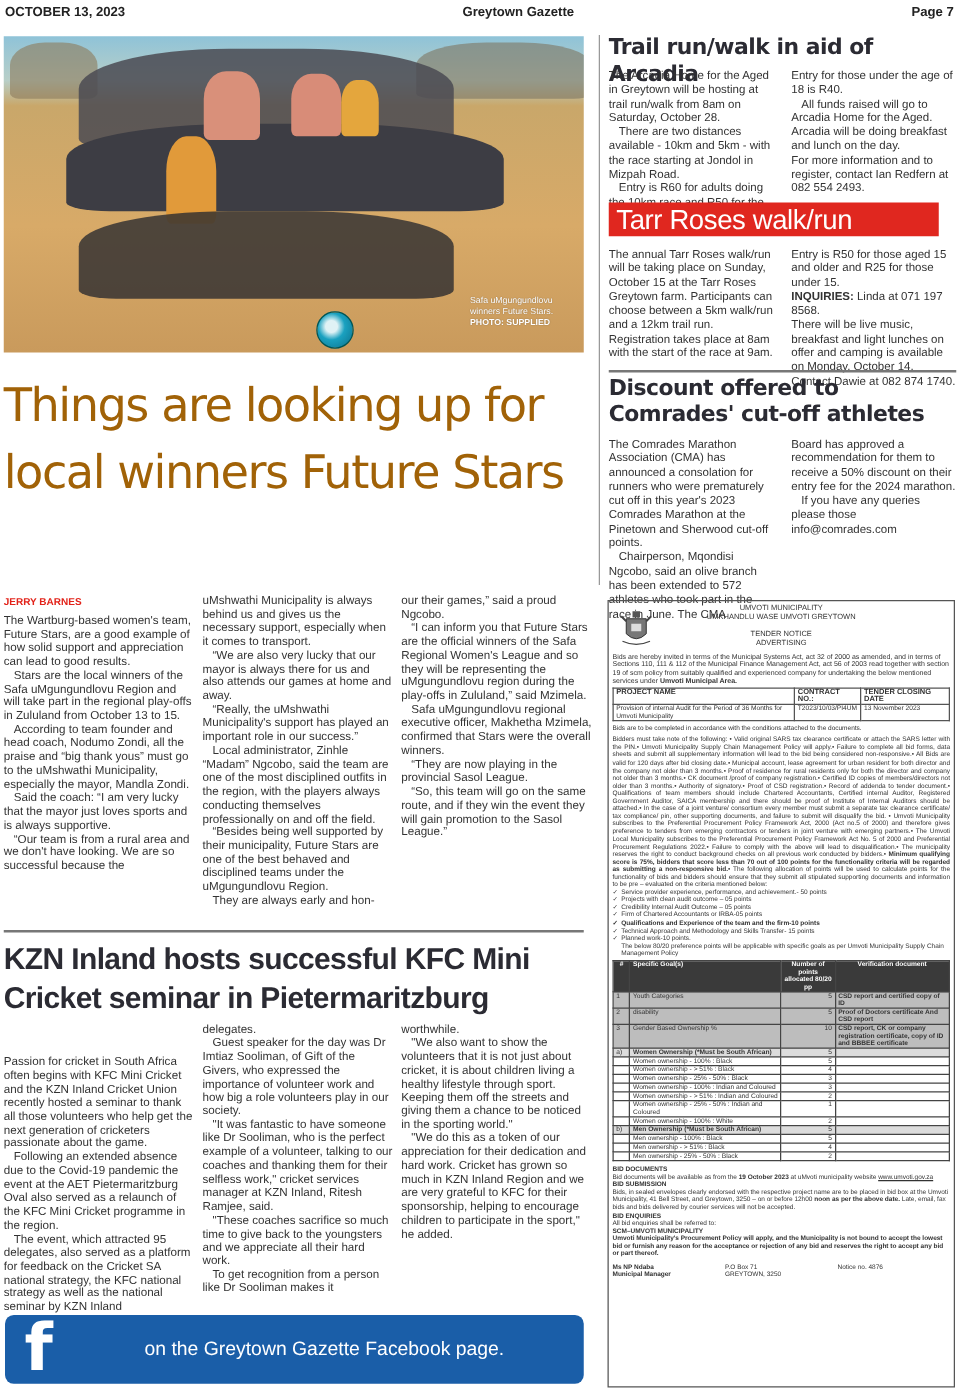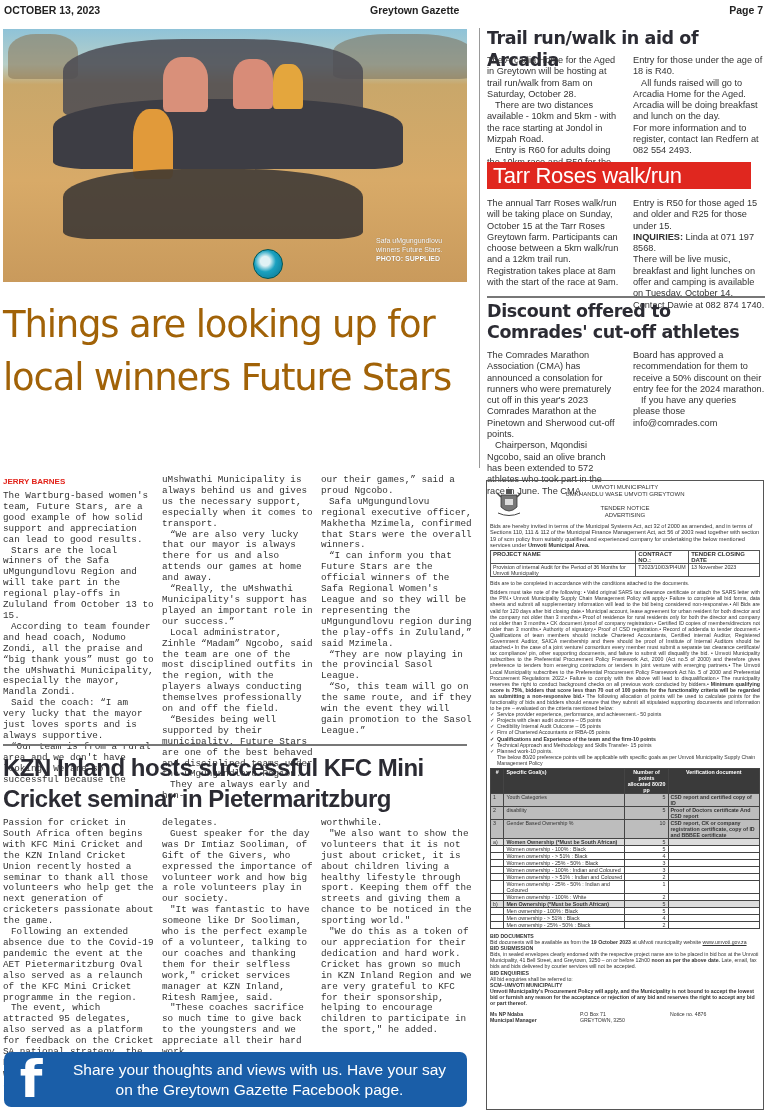--- a/index.html
+++ b/index.html
@@ -7,21 +7,21 @@
 .masthead{position:absolute;left:4px;right:4px;top:3px;height:14px;font-family:"Liberation Sans",sans-serif;font-weight:bold;font-size:10.5px;color:#222;display:flex;justify-content:space-between;align-items:center}
 .photo{position:absolute;left:3px;top:29px;width:464px;height:253px;overflow:hidden;background:linear-gradient(180deg,#8fc3d8 0%,#b8cfc8 14%,#c9a76a 22%,#d8aa68 60%,#c99a5c 100%)}
 .tree{position:absolute;top:5px;height:45px;border-radius:40% 40% 10% 10%;background:#8c7a5a;opacity:.6}
 .player{position:absolute;border-radius:40% 40% 10% 10%}
 .ball{position:absolute;left:250px;top:220px;width:30px;height:30px;border-radius:50%;background:radial-gradient(circle at 40% 40%,#e0f2f5 0 20%,#1aa1c0 45%,#0b6f89 100%);border:1px solid #055}
 .caption{position:absolute;left:373px;top:207px;font-family:"Liberation Sans",sans-serif;font-size:7px;color:#fff;line-height:9px;text-shadow:0 0 1px rgba(0,0,0,.4)}
 .caption b{display:block;font-weight:900}
 .vrule{position:absolute;left:479px;top:28px;width:1px;height:440px;background:#999}
 .headline-main{position:absolute;left:3px;top:298px;width:470px;font-family:"DejaVu Sans",sans-serif;font-weight:normal;font-size:37px;line-height:53px;color:#a16207;letter-spacing:-1.2px}
 .byline{position:absolute;left:3px;top:477px;font-family:"Liberation Sans",sans-serif;font-weight:900;font-size:8px;color:#e2231a}
-.col{position:absolute;font-family:Liberation Mono, monospace;font-size:9.3px;line-height:10.9px;color:#333;text-align:left}
+.col{position:absolute;font-family:Liberation Sans, sans-serif;font-size:9.3px;line-height:10.9px;color:#333;text-align:left}
 .col p{text-indent:8px}
 .col p.noind{text-indent:0}
 .hr{position:absolute;height:1.5px;background:#777}
 .kzn-title{position:absolute;left:3px;top:732px;width:470px;font-family:"Liberation Sans",sans-serif;font-size:24px;line-height:31px;color:#2b2b33;letter-spacing:-.5px}
 .fb{position:absolute;left:4px;top:1052px;width:463px;height:55px;background:#1a5ea8;border-radius:7px;display:flex;align-items:center}
 .fb-icon{width:42px;height:55px;display:flex;align-items:flex-end;justify-content:center;font-family:"DejaVu Sans",sans-serif;font-weight:bold;font-size:52px;color:#fff;line-height:55px;margin-left:6px}
 .fb-text{flex:1;text-align:center;font-family:"Liberation Sans",sans-serif;font-size:15.5px;line-height:20px;color:#fff}
 .rt{position:absolute;font-family:"DejaVu Sans",sans-serif;font-weight:bold;color:#2b2b33;letter-spacing:-.4px}
 .rcol{position:absolute;font-family:"Liberation Sans",sans-serif;font-size:9.2px;line-height:11.3px;color:#333}
 .rcol p.ind{text-indent:8px}
@@ -84,52 +84,51 @@
 <div class="col" style="left:162px;top:475px;width:153px">
   <p class="noind">uMshwathi Municipality is always behind us and gives us the necessary support, especially when it comes to transport.</p>
   <p>“We are also very lucky that our mayor is always there for us and also attends our games at home and away.</p>
   <p>“Really, the uMshwathi Municipality's support has played an important role in our success.”</p>
   <p>Local administrator, Zinhle “Madam” Ngcobo, said the team are one of the most disciplined outfits in the region, with the players always conducting themselves professionally on and off the field.</p>
   <p>“Besides being well supported by their municipality, Future Stars are one of the best behaved and disciplined teams under the uMgungundlovu Region.</p>
   <p>They are always early and hon-</p>
 </div>
 <div class="col" style="left:321px;top:475px;width:153px">
   <p class="noind">our their games,” said a proud Ngcobo.</p>
+  <p>“I can inform you that Future Stars are the official winners of the Safa Regional Women's League and so they will be representing the uMgungundlovu region during the play-offs in Zululand,” said Mzimela.</p>
   <p>Safa uMgungundlovu regional executive officer, Makhetha Mzimela, confirmed that Stars were the overall winners.</p>
-  <p>“I can inform you that Future Stars are the official winners of the Safa Regional Women's League and so they will be representing the uMgungundlovu region during the play-offs in Zululand,” said Mzimela.</p>
   <p>“They are now playing in the provincial Sasol League.</p>
   <p>“So, this team will go on the same route, and if they win the event they will gain promotion to the Sasol League.”</p>
 </div>
 
 <div class="hr" style="left:3px;top:744px;width:464px"></div>
 
 <h2 class="kzn-title" style="top:752px">KZN Inland hosts successful KFC Mini Cricket seminar in Pietermaritzburg</h2>
 
-<div class="col" style="left:3px;top:818px;width:153px">
+<div class="col" style="left:3px;top:844px;width:153px">
   <p class="noind">Passion for cricket in South Africa often begins with KFC Mini Cricket and the KZN Inland Cricket Union recently hosted a seminar to thank all those volunteers who help get the next generation of cricketers passionate about the game.</p>
   <p>Following an extended absence due to the Covid-19 pandemic the event at the AET Pietermaritzburg Oval also served as a relaunch of the KFC Mini Cricket programme in the region.</p>
   <p>The event, which attracted 95 delegates, also served as a platform for feedback on the Cricket SA national strategy, the KFC national strategy as well as the national seminar by KZN Inland</p>
 </div>
 <div class="col" style="left:162px;top:818px;width:153px">
   <p class="noind">delegates.</p>
   <p>Guest speaker for the day was Dr Imtiaz Sooliman, of Gift of the Givers, who expressed the importance of volunteer work and how big a role volunteers play in our society.</p>
   <p>"It was fantastic to have someone like Dr Sooliman, who is the perfect example of a volunteer, talking to our coaches and thanking them for their selfless work," cricket services manager at KZN Inland, Ritesh Ramjee, said.</p>
   <p>"These coaches sacrifice so much time to give back to the youngsters and we appreciate all their hard work.</p>
   <p>To get recognition from a person like Dr Sooliman makes it</p>
 </div>
 <div class="col" style="left:321px;top:818px;width:153px">
   <p class="noind">worthwhile.</p>
   <p>"We also want to show the volunteers that it is not just about cricket, it is about children living a healthy lifestyle through sport. Keeping them off the streets and giving them a chance to be noticed in the sporting world."</p>
   <p>"We do this as a token of our appreciation for their dedication and hard work. Cricket has grown so much in KZN Inland Region and we are very grateful to KFC for their sponsorship, helping to encourage children to participate in the sport," he added.</p>
 </div>
 
 <div class="fb">
   <div class="fb-icon">f</div>
   <div class="fb-text">
-    <div>Share your thoughts and views with us. Have your say</div>
     <div>on the Greytown Gazette Facebook page.</div>
   </div>
 </div>
 
 <h2 class="rt" style="left:487px;top:27px;font-size:17.5px;line-height:22px">Trail run/walk in aid of Arcadia</h2>
 <div class="rcol" style="left:487px;top:55px;width:134px">
   <p>The Arcadia Home for the Aged in Greytown will be hosting at trail run/walk from 8am on Saturday, October 28.</p>
   <p class="ind">There are two distances available - 10km and 5km - with the race starting at Jondol in Mizpah Road.</p>
   <p class="ind">Entry is R60 for adults doing the 10km race and R50 for the 5km.</p>
 </div>
@@ -140,21 +139,21 @@
   <p>For more information and to register, contact Ian Redfern at 082 554 2493.</p>
 </div>
 
 <div class="redbar">Tarr Roses walk/run</div>
 <div class="rcol" style="left:487px;top:198px;width:134px">
   <p>The annual Tarr Roses walk/run will be taking place on Sunday, October 15 at the Tarr Roses Greytown farm. Participants can choose between a 5km walk/run and a 12km trail run.  Registration takes place at 8am with the start of the race at 9am.</p>
 </div>
 <div class="rcol" style="left:633px;top:198px;width:132px">
   <p>Entry is R50 for those aged 15 and older and R25 for those under 15.</p>
   <p><b>INQUIRIES:</b><span> Linda at 071 197 8568.</span></p>
-  <p>There will be live music, breakfast and light lunches on offer and camping is available on Tuesday, October 14.</p>
+  <p>There will be live music, breakfast and light lunches on offer and camping is available on Monday, October 14.</p>
   <p>Contact Dawie at 082 874 1740.</p>
 </div>
 <div class="hr" style="left:487px;top:296px;width:278px"></div>
 
 <h2 class="rt" style="left:487px;top:301px;width:278px;font-size:17.5px;line-height:21px">Discount offered to Comrades' cut-off athletes</h2>
 <div class="rcol" style="left:487px;top:350px;width:134px">
   <p>The Comrades Marathon Association (CMA) has announced a consolation for runners who were prematurely cut off in this year's 2023 Comrades Marathon at the Pinetown and Sherwood cut-off points.</p>
   <p class="ind">Chairperson, Mqondisi Ngcobo, said an olive branch has been extended to 572 athletes who took part in the race in June. The CMA</p>
 </div>
 <div class="rcol" style="left:633px;top:350px;width:132px">

